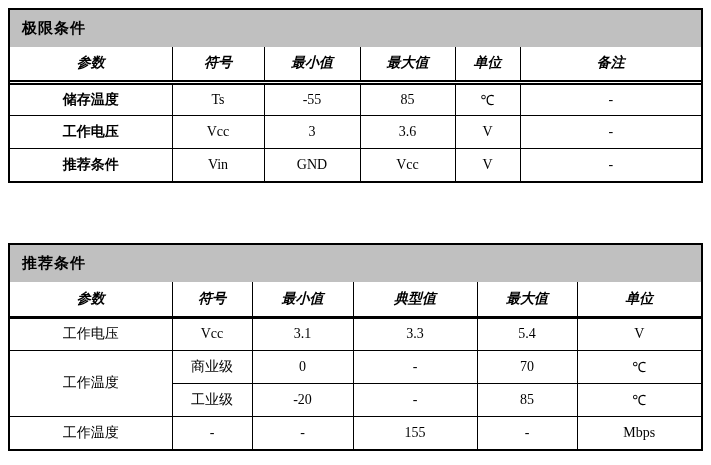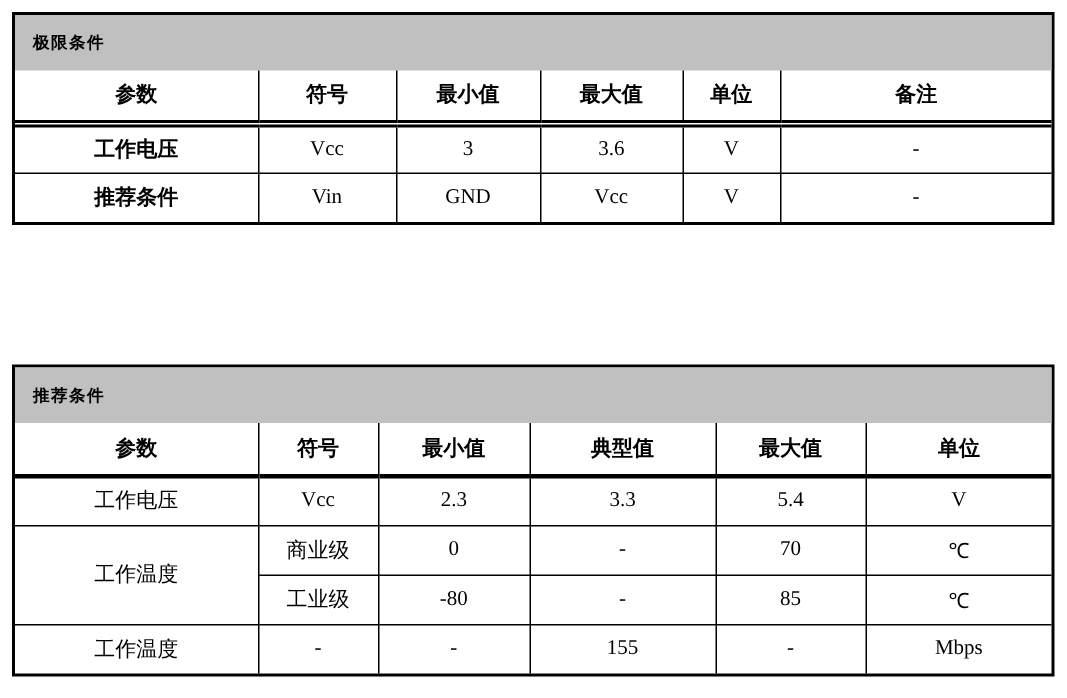--- a/index.html
+++ b/index.html
@@ -22,21 +22,21 @@
   .tbl-2 { top: 243px; }
 
   .tbl-title {
     height: 37px;
     background: #c0c0c0;
     display: flex;
     align-items: center;
     padding-left: 12px;
     font-family: "Liberation Sans", sans-serif;
     font-weight: bold;
-    font-size: 11px;
+    font-size: 15px;
     color: #000000;
     letter-spacing: 1px;
   }
 
   table.grid {
     width: 100%;
     border-collapse: collapse;
     table-layout: fixed;
   }
   table.grid th, table.grid td {
@@ -51,20 +51,21 @@
   table.grid th:first-child, table.grid td:first-child { border-left: none; }
   table.grid th:last-child,  table.grid td:last-child  { border-right: none; }
   table.grid thead th { border-top: none; }
   table.grid tr:last-child td { border-bottom: none; }
 
   table.grid thead th {
     height: 35px;
     font-family: "Liberation Sans", sans-serif;
     font-weight: bold;
     font-size: 14px;
+    font-style: italic;
   }
   .tbl-1 thead th { border-bottom: 5px double #000000; }
   .tbl-2 thead th { border-bottom: 3px solid #000000; }
 
   table.grid tbody td {
     height: 33px;
     font-size: 14px;
     font-family: "Liberation Serif", serif;
     font-weight: normal;
   }
@@ -100,20 +101,28 @@
           <th>参数</th>
           <th>符号</th>
           <th>最小值</th>
           <th>最大值</th>
           <th>单位</th>
           <th>备注</th>
         </tr>
       </thead>
       <tbody>
         <tr>
+          <td class="pname">储存温度</td>
+          <td>Ts</td>
+          <td>-55</td>
+          <td>85</td>
+          <td>℃</td>
+          <td class="dash">-</td>
+        </tr>
+        <tr>
           <td class="pname">工作电压</td>
           <td>Vcc</td>
           <td>3</td>
           <td>3.6</td>
           <td>V</td>
           <td class="dash">-</td>
         </tr>
         <tr>
           <td class="pname">推荐条件</td>
           <td>Vin</td>
@@ -144,36 +153,36 @@
           <th>最小值</th>
           <th>典型值</th>
           <th>最大值</th>
           <th>单位</th>
         </tr>
       </thead>
       <tbody>
         <tr>
           <td class="pname">工作电压</td>
           <td>Vcc</td>
-          <td>2.3</td>
+          <td>3.1</td>
           <td>3.3</td>
           <td>5.4</td>
           <td>V</td>
         </tr>
         <tr>
           <td class="pname" rowspan="2">工作温度</td>
           <td>商业级</td>
           <td>0</td>
           <td class="dash">-</td>
           <td>70</td>
           <td>℃</td>
         </tr>
         <tr>
           <td>工业级</td>
-          <td>-80</td>
+          <td>-20</td>
           <td class="dash">-</td>
           <td>85</td>
           <td>℃</td>
         </tr>
         <tr>
           <td class="pname">工作温度</td>
           <td class="dash">-</td>
           <td class="dash">-</td>
           <td>155</td>
           <td class="dash">-</td>

